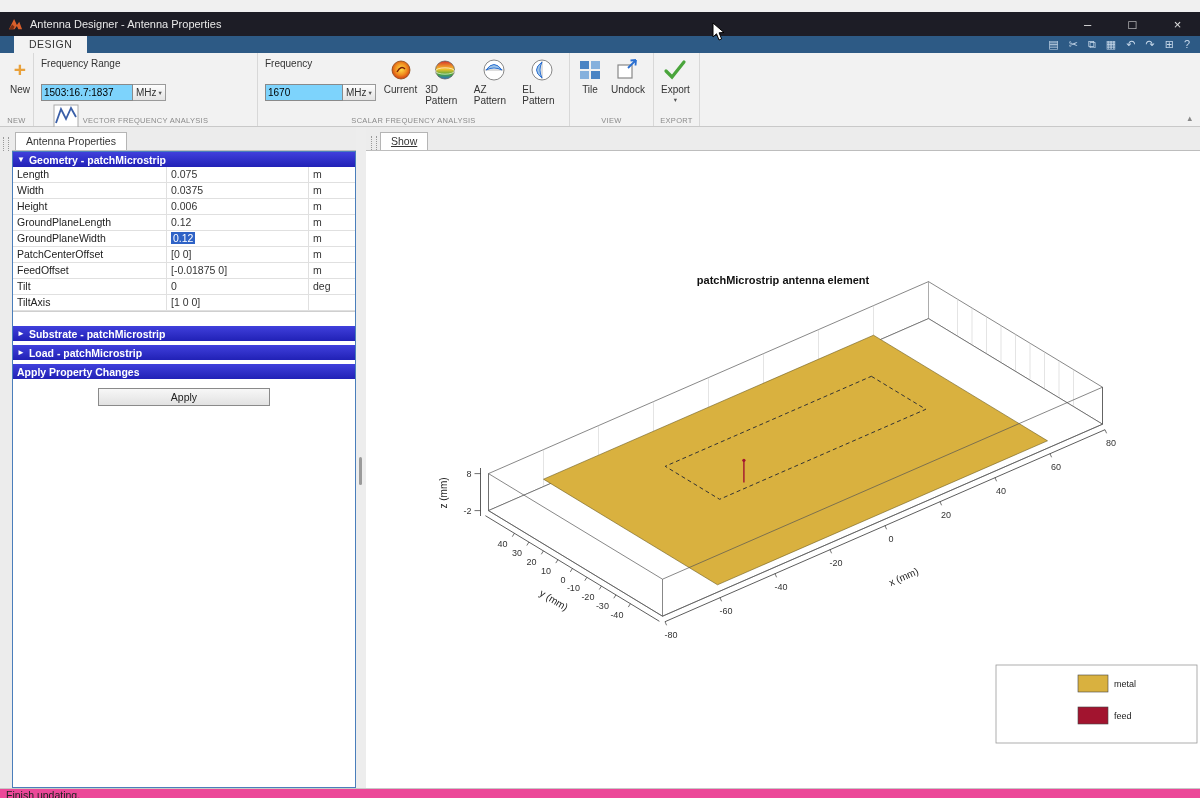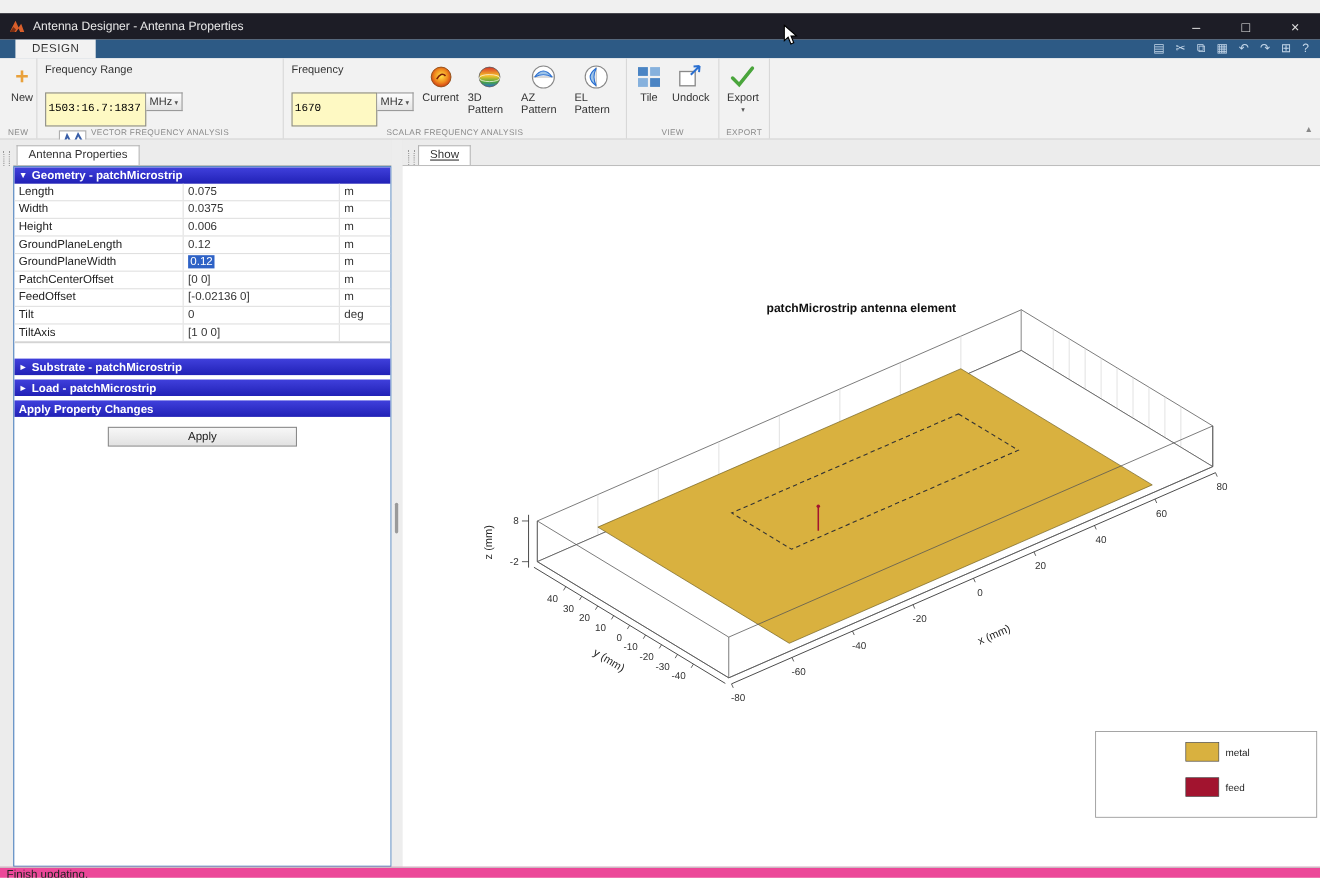--- a/index.html
+++ b/index.html
@@ -30,21 +30,21 @@
   .sec-view { width:84px; }
   .sec-export { width:46px; }
   .sec-fill { flex:1; border-right:none; position:relative; }
   .collapse-arrow { position:absolute; right:8px; bottom:3px; color:#888; font-size:9px; }
   .tool-btn { display:flex; flex-direction:column; align-items:center; padding:2px 4px 0; font-size:10px; color:#333; gap:1px; cursor:default; }
   .tool-btn .ticon { width:26px; height:26px; display:flex; align-items:center; justify-content:center; }
   .plus-glyph { font-size:21px; font-weight:bold; color:#e9a13b; line-height:24px; }
   .freq-col { display:flex; flex-direction:column; padding:3px 4px 0 4px; }
   .freq-label { font-size:10px; color:#333; }
   .input-row { display:flex; margin-top:15px; }
-  .freq-input { height:31px; font-size:10px; font-family:Liberation Mono, monospace; border:1px solid #8a8a8a; padding:0 2px; background:#fef9c3; }
+  .freq-input { height:17px; font-size:10px; font-family:Liberation Sans, sans-serif; border:1px solid #8a8a8a; padding:0 2px; background:#7dd3fc; }
   .w-range { width:92px; }
   .w-single { width:78px; }
   .mhz-btn { height:17px; font-size:10px; background:linear-gradient(#fdfdfd,#e4e4e4); border:1px solid #9a9a9a; border-left:none; padding:0 3px; display:flex; align-items:center; gap:2px; color:#333; cursor:default; }
   .mhz-btn .caret, .export-caret { font-size:6.5px; color:#555; }
   .export-caret { margin-top:0px; }
 
   
   .workspace { position:absolute; top:115px; left:0; right:0; bottom:22px; background:#e9e9e9; }
   .left-gutter { position:absolute; left:0; top:0; width:12px; bottom:0; background:#ececec; }
   .grip { width:6px; height:14px; border-left:1px dotted #999; border-right:1px dotted #999; }
@@ -308,21 +308,21 @@
               <div class="pval"><span class="sel">0.12</span></div>
               <div class="punit">m</div>
             </div>
             <div class="prow">
               <div class="pname">PatchCenterOffset</div>
               <div class="pval">[0 0]</div>
               <div class="punit">m</div>
             </div>
             <div class="prow">
               <div class="pname">FeedOffset</div>
-              <div class="pval">[-0.02136 0]</div>
+              <div class="pval">[-0.01875 0]</div>
               <div class="punit">m</div>
             </div>
             <div class="prow">
               <div class="pname">Tilt</div>
               <div class="pval">0</div>
               <div class="punit">deg</div>
             </div>
             <div class="prow">
               <div class="pname">TiltAxis</div>
               <div class="pval">[1 0 0]</div>

